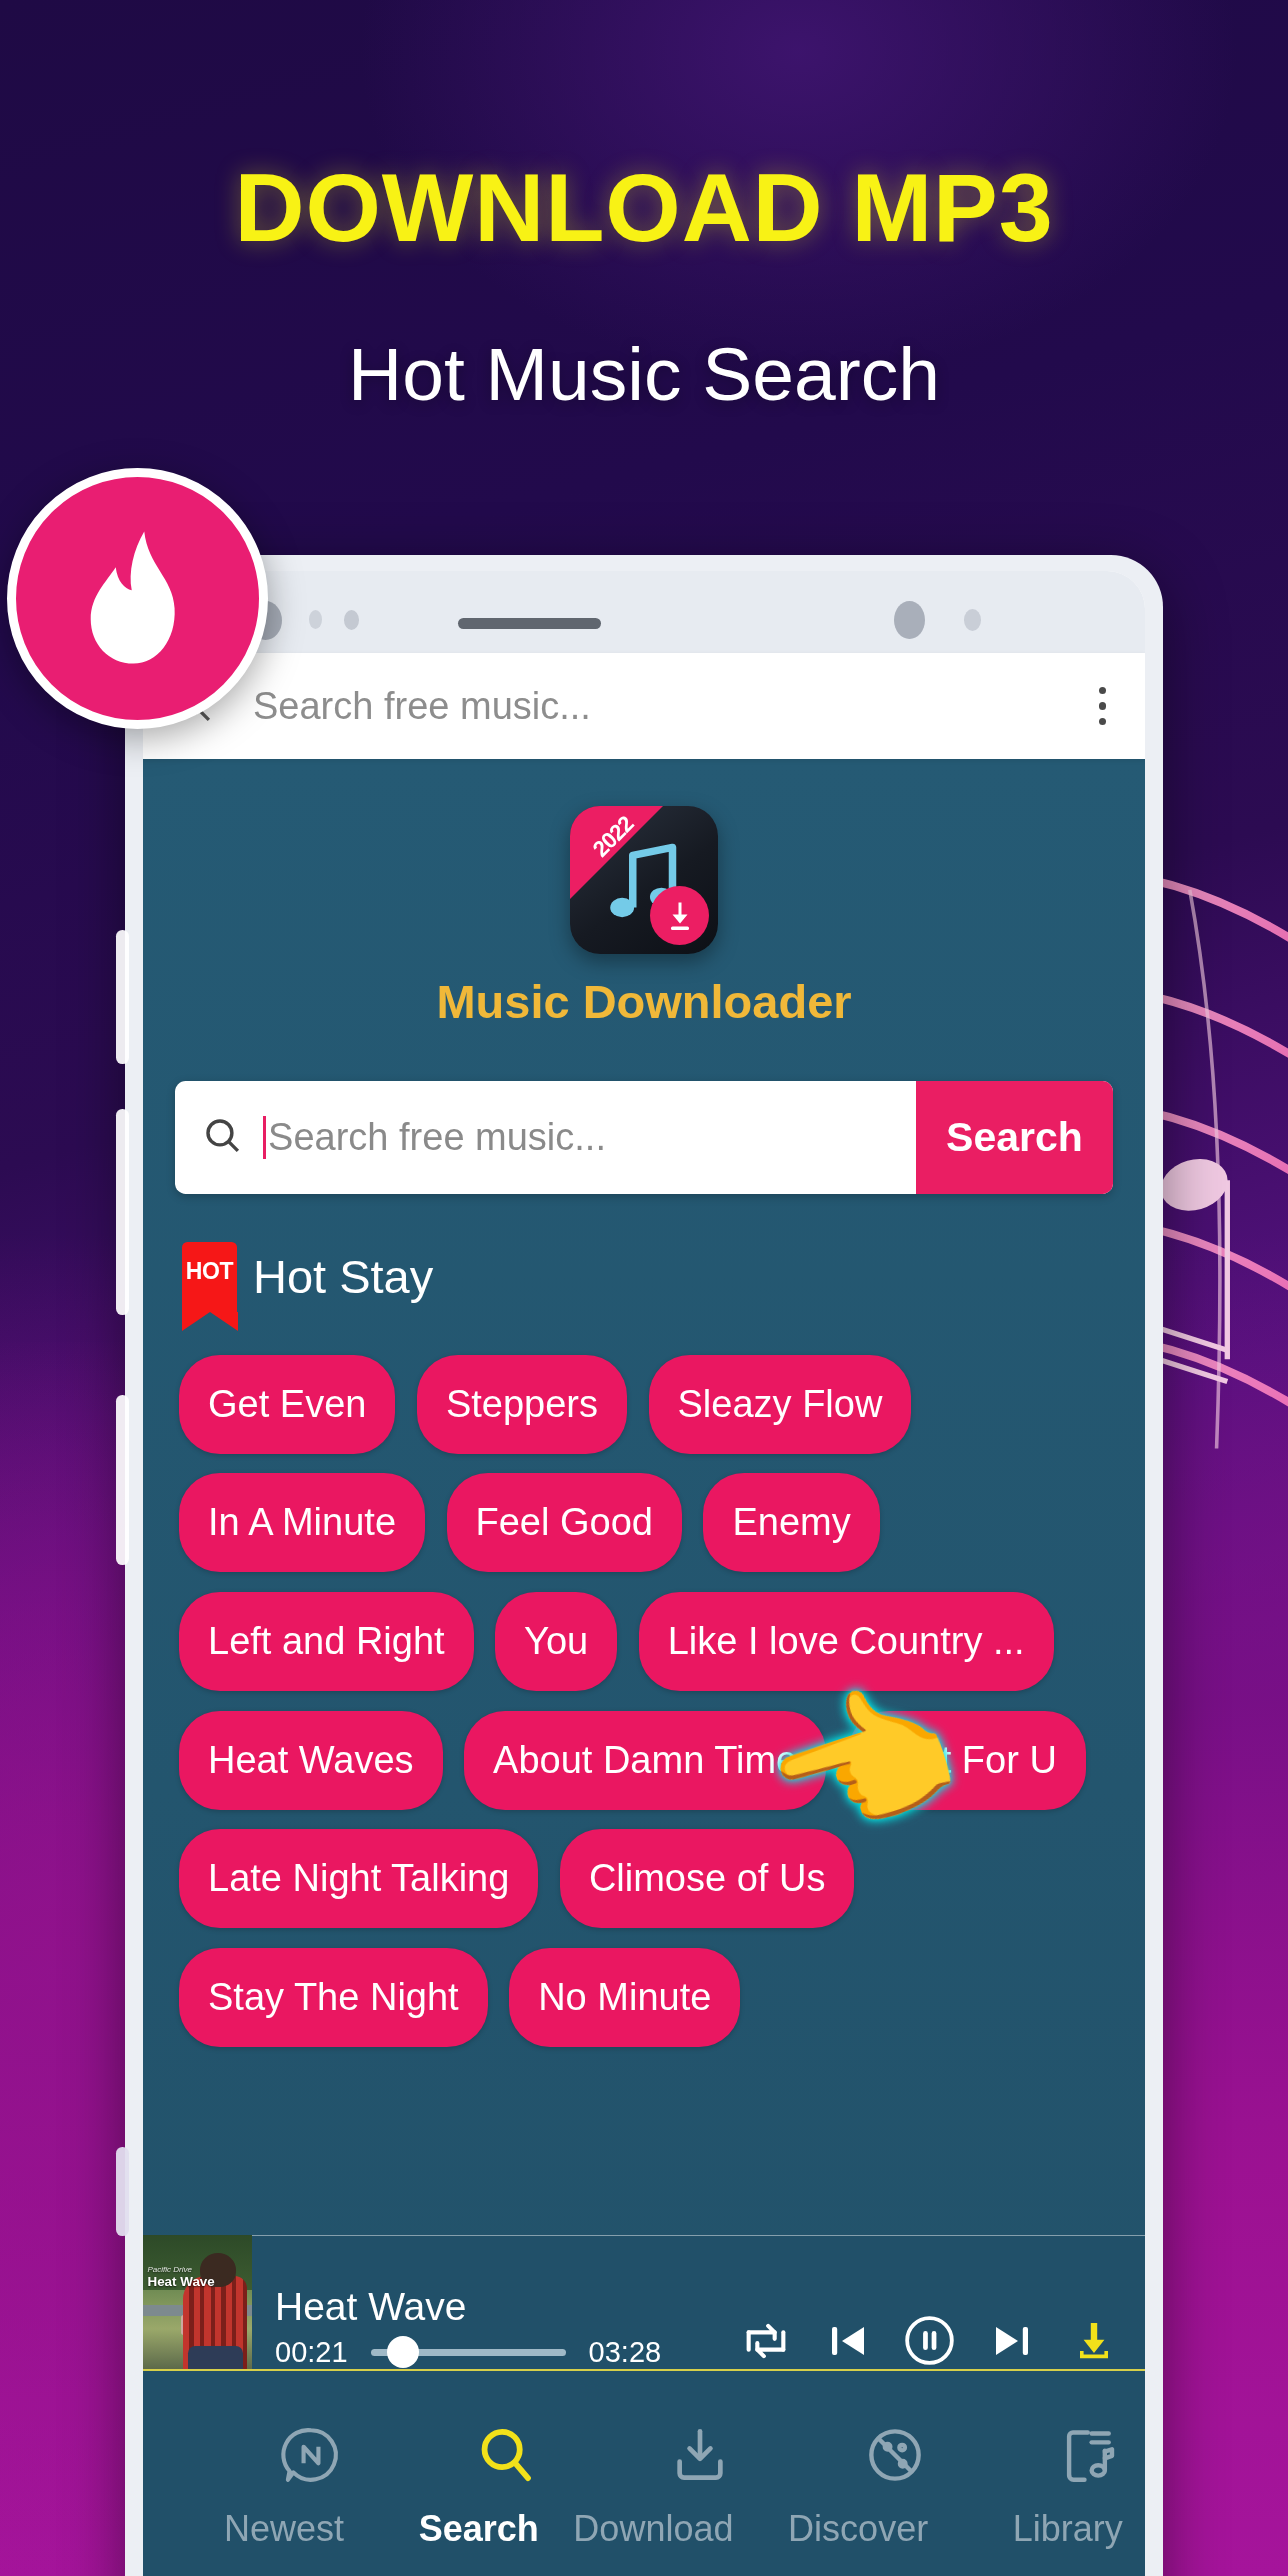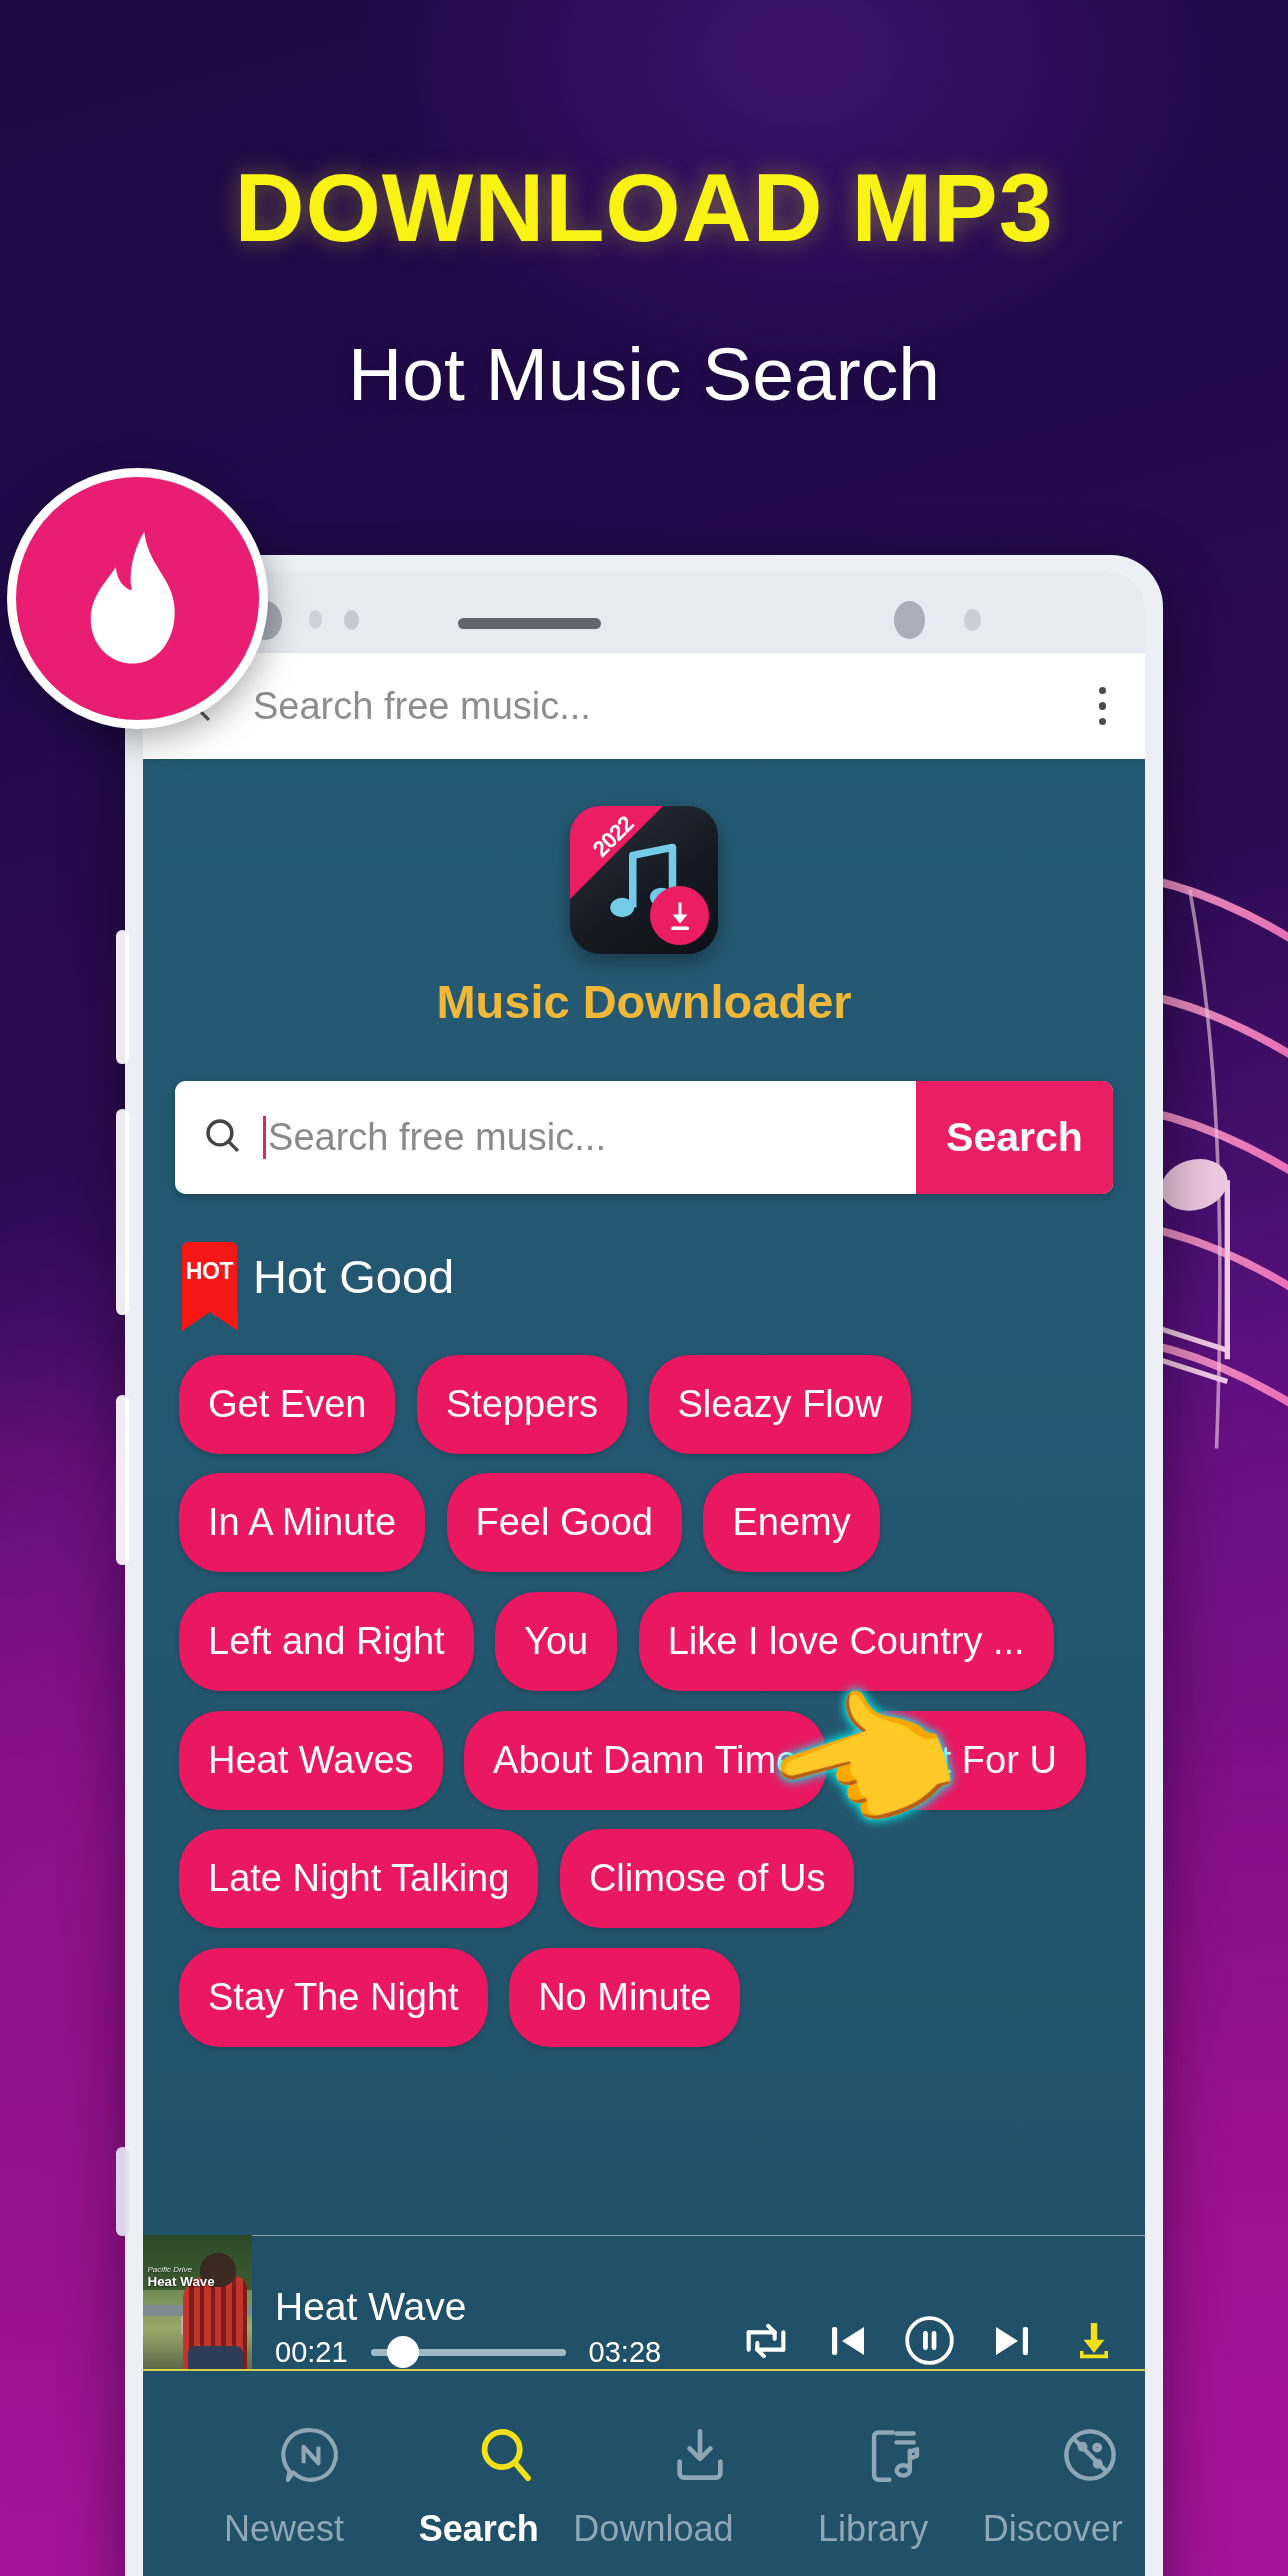--- a/index.html
+++ b/index.html
@@ -396,21 +396,21 @@
             </svg>
           </span>
           <span class="caret"></span>
           <span class="ph2">Search free music...</span>
         </div>
         <div class="search-btn">Search</div>
       </div>
 
       <div class="hot-head">
         <span class="hot-badge">HOT</span>
-        <span class="hot-label">Hot Good</span>
+        <span class="hot-label">Hot Stay</span>
       </div>
 
       <div class="chips">
           <div class="chip">Get Even</div>
           <div class="chip">Steppers</div>
           <div class="chip">Sleazy Flow</div>
           <div class="chip">In A Minute</div>
           <div class="chip">Feel Good</div>
           <div class="chip">Enemy</div>
           <div class="chip">Left and Right</div>
@@ -520,44 +520,44 @@
               <path d="M12 3.4v9.4"></path>
                 <path d="M8.2 9.6 12 13.4l3.8-3.8"></path>
               <path d="M4.6 14.4v4.2a1.6 1.6 0 0 0 1.6 1.6h11.6a1.6 1.6 0 0 0 1.6-1.6v-4.2"></path>
             </svg>
           </span>
           <span class="nav-label">Download</span>
         </div>
 
         <div class="nav-item">
           <span class="nav-ico">
+            <svg width="66" height="66" viewBox="0 0 24 24" fill="none" stroke="#8fa6b4" stroke-width="1.6" stroke-linejoin="round">
+              <circle cx="12" cy="12" r="8.6"></circle>
+              <path d="M5.9 5.9 L18.1 18.1"></path>
+              <circle cx="9.3" cy="9" r="1"></circle>
+                <circle cx="14.8" cy="15.2" r="1"></circle>
+              <circle cx="14.6" cy="9.3" r="1"></circle>
+            </svg>
+          </span>
+          <span class="nav-label">Discover</span>
+        </div>
+
+        <div class="nav-item">
+          <span class="nav-ico">
             <svg width="66" height="66" viewBox="0 0 24 24" fill="none" stroke="#8fa6b4" stroke-width="1.6" stroke-linecap="round" stroke-linejoin="round">
               <path d="M4.4 19.4V5.2a1.4 1.4 0 0 1 1.4-1.4h5.4"></path>
               <path d="M4.4 19.4a1.6 1.6 0 0 0 1.6 1.6h4"></path>
               <path d="M12.6 4.2h6.2"></path>
                 <path d="M12.6 7.4h6.2"></path>
               <path d="M17.4 10.4v7"></path>
               <ellipse cx="15" cy="17.6" rx="2.4" ry="1.9"></ellipse>
               <path d="M17.4 10.8l2.6-.9v2.4l-2.6.9"></path>
             </svg>
           </span>
           <span class="nav-label">Library</span>
         </div>
 
-        <div class="nav-item">
-          <span class="nav-ico">
-            <svg width="66" height="66" viewBox="0 0 24 24" fill="none" stroke="#8fa6b4" stroke-width="1.6" stroke-linejoin="round">
-              <circle cx="12" cy="12" r="8.6"></circle>
-              <path d="M5.9 5.9 L18.1 18.1"></path>
-              <circle cx="9.3" cy="9" r="1"></circle>
-                <circle cx="14.8" cy="15.2" r="1"></circle>
-              <circle cx="14.6" cy="9.3" r="1"></circle>
-            </svg>
-          </span>
-          <span class="nav-label">Discover</span>
-        </div>
-
       </div>
 
     </div>
   </div>
 </div>
 
 
 </body></html>

